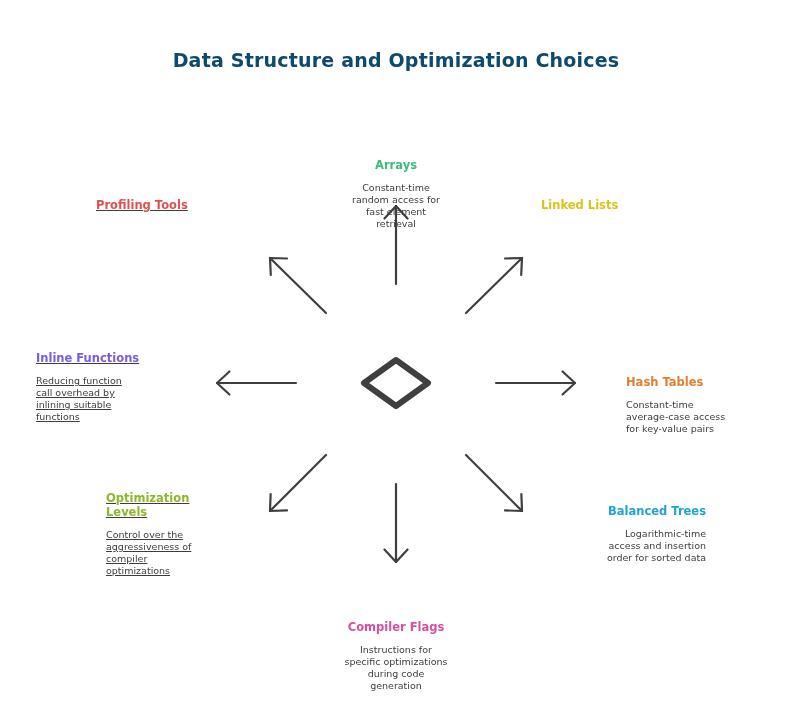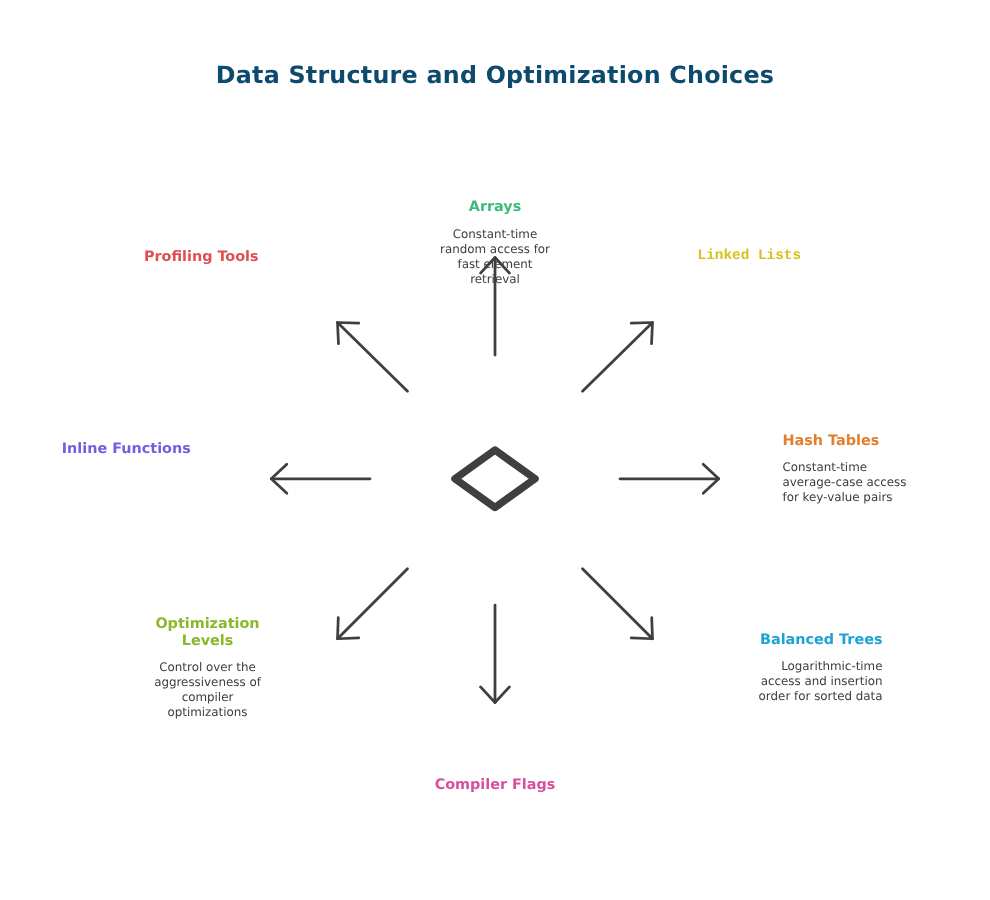--- a/index.html
+++ b/index.html
@@ -6,21 +6,21 @@
     body { width: 792px; height: 720px; position: relative; overflow: hidden;
            font-family: "DejaVu Sans", sans-serif; color: #3d3d3d; }
     .title { position: absolute; left: 0; width: 792px; top: 49px; text-align: center;
              font-size: 19px; font-weight: bold; color: #0c4a6e; letter-spacing: 0.2px; }
     svg.diagram { position: absolute; left: 0; top: 0; }
     .node { position: absolute; }
     .node .label { font-size: 11.5px; font-weight: bold; margin-bottom: 10px; line-height: 14px; }
     .node .desc { font-size: 9.5px; line-height: 12px; color: #3d3d3d; }
     .center { text-align: center; }
     .left { text-align: left; }
-    .right { text-align: center; }
+    .right { text-align: left; text-decoration: underline; }
   </style>
 </head>
 <body>
 
 <div class="title">Data Structure and Optimization Choices</div>
 
 <svg class="diagram" width="792" height="720">
   <polygon points="396,360 428,383 396,406 364,383" fill="none" stroke="#3f3f3f" stroke-width="6" stroke-linejoin="round"></polygon>
   <g id="arrows" fill="none" stroke="#3f3f3f" stroke-width="2.2" stroke-linecap="round" stroke-linejoin="round">
       <g>
@@ -61,58 +61,70 @@
 <div class="node center" style="left:331px; top:124px; width:130px;margin-top:34px;">
   <div class="label" style="color: rgb(61, 187, 122);">Arrays</div>
   <div class="desc">
     <div>Constant-time</div>
       <div>random access for</div>
     <div>fast element</div>
       <div>retrieval</div>
   </div>
 </div>
 
-<div class="node left" style="left:558px; top:198px; width:130px;font-family:Liberation Mono, monospace;">
+<div class="node left" style="left:541px; top:198px; width:130px;">
   <div class="label" style="color: rgb(217, 194, 26);">Linked Lists</div>
 </div>
 
-<div class="node left" style="left:626px; top:345px; width:140px;">
+<div class="node left" style="left:626px; top:375px; width:140px;">
   <div class="label" style="color: rgb(224, 127, 47);">Hash Tables</div>
   <div class="desc">
     <div>Constant-time</div>
       <div>average-case access</div>
     <div>for key-value pairs</div>
   </div>
 </div>
 
 <div class="node left" style="left:566px; top:504px; width:140px;text-align:right;">
   <div class="label" style="color: rgb(30, 163, 214);">Balanced Trees</div>
   <div class="desc">
     <div>Logarithmic-time</div>
       <div>access and insertion</div>
     <div>order for sorted data</div>
   </div>
 </div>
 
 <div class="node center" style="left:321px; top:620px; width:150px;">
   <div class="label" style="color: rgb(217, 79, 158);">Compiler Flags</div>
+  <div class="desc">
+    <div>Instructions for</div>
+      <div>specific optimizations</div>
+    <div>during code</div>
+      <div>generation</div>
+  </div>
 </div>
 
 <div class="node right" style="left:106px; top:491px; width:120px;">
   <div class="label" style="color: rgb(139, 184, 43);">
     <div>Optimization</div>
       <div>Levels</div>
   </div>
   <div class="desc">
     <div>Control over the</div>
       <div>aggressiveness of</div>
     <div>compiler</div>
       <div>optimizations</div>
   </div>
 </div>
 
 <div class="node right" style="left:36px; top:351px; width:130px;">
   <div class="label" style="color: rgb(122, 90, 224);">Inline Functions</div>
+  <div class="desc">
+    <div>Reducing function</div>
+      <div>call overhead by</div>
+    <div>inlining suitable</div>
+      <div>functions</div>
+  </div>
 </div>
 
 <div class="node right" style="left:96px; top:198px; width:130px;">
   <div class="label" style="color: rgb(224, 80, 80);">Profiling Tools</div>
 </div>
 
 </body></html>

